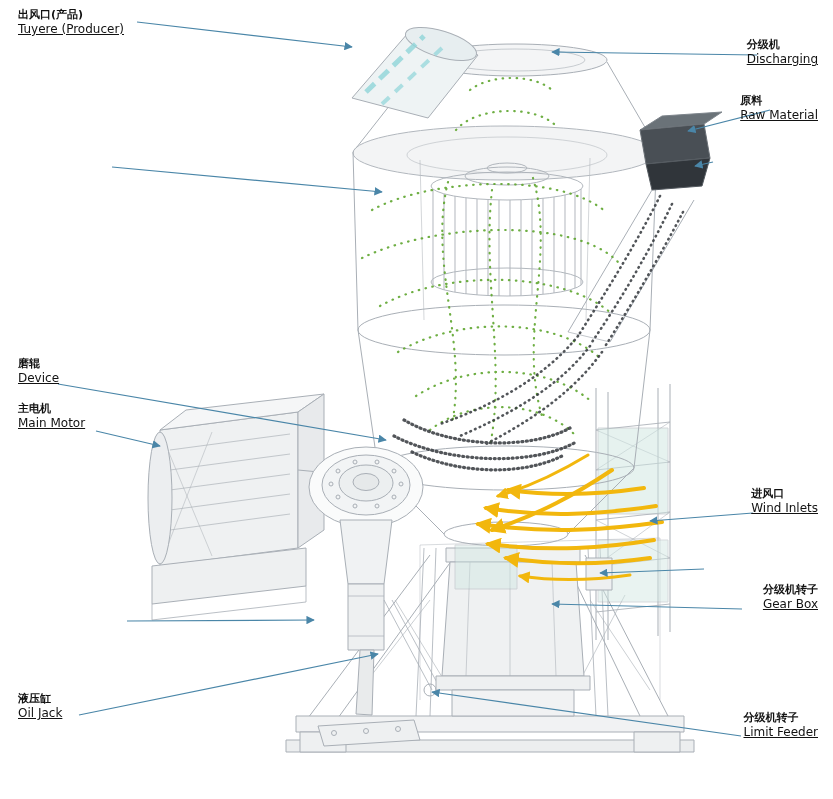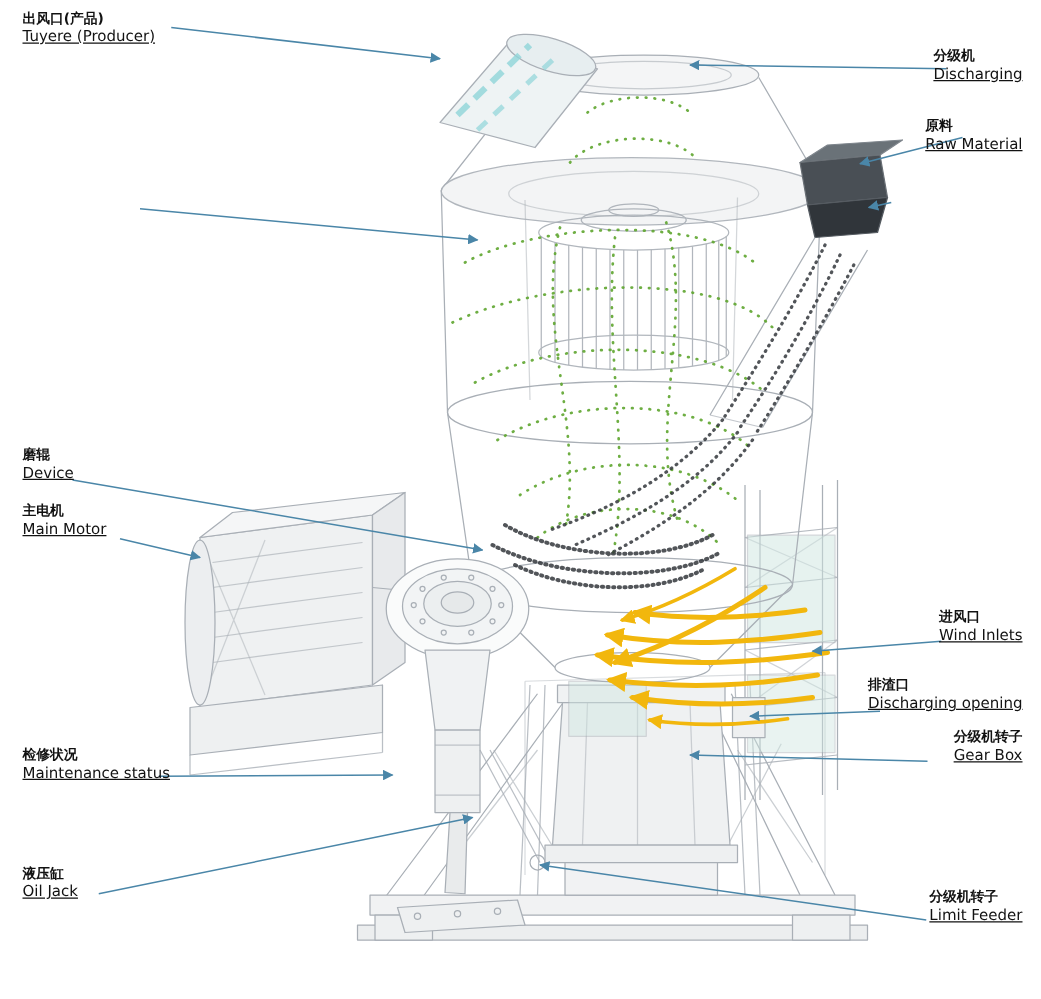--- a/index.html
+++ b/index.html
@@ -230,34 +230,26 @@
   <div class="label" style="left:18px;top:402px">
     <div class="zh">主电机</div>
     <div class="en">Main Motor</div>
   </div>
 
   <div class="label right" style="right:15px;top:487px">
     <div class="zh">进风口</div>
     <div class="en">Wind Inlets</div>
   </div>
 
-  <div class="label right" style="right:15px;top:541px">
-    <div class="zh">排渣口</div>
-    <div class="en">Discharging opening</div>
-  </div>
 
   <div class="label right" style="right:15px;top:583px">
     <div class="zh">分级机转子</div>
     <div class="en">Gear Box</div>
   </div>
 
-  <div class="label" style="left:18px;top:597px">
-    <div class="zh">检修状况</div>
-    <div class="en">Maintenance status</div>
-  </div>
 
   <div class="label" style="left:18px;top:692px">
     <div class="zh">液压缸</div>
     <div class="en">Oil Jack</div>
   </div>
 
   <div class="label right" style="right:15px;top:711px">
     <div class="zh">分级机转子</div>
     <div class="en">Limit Feeder</div>
   </div>

